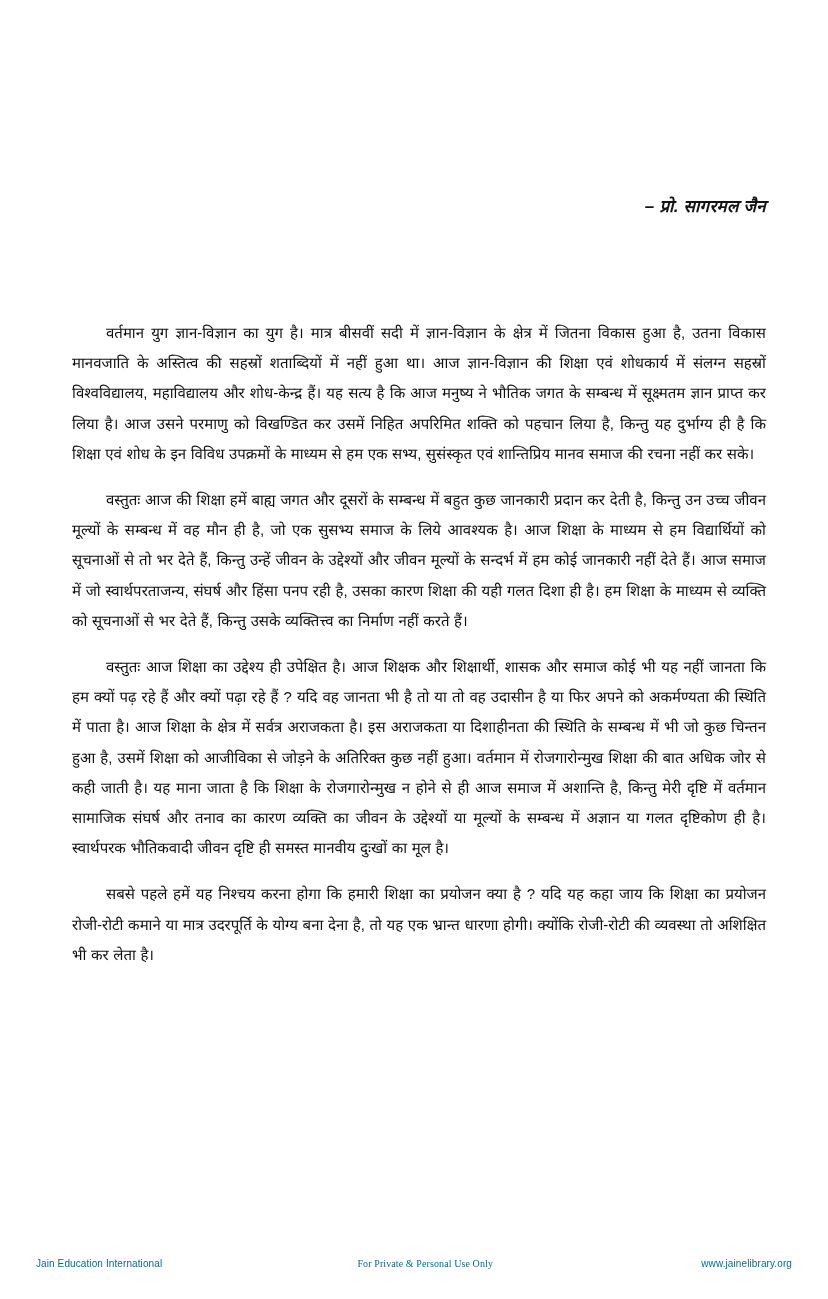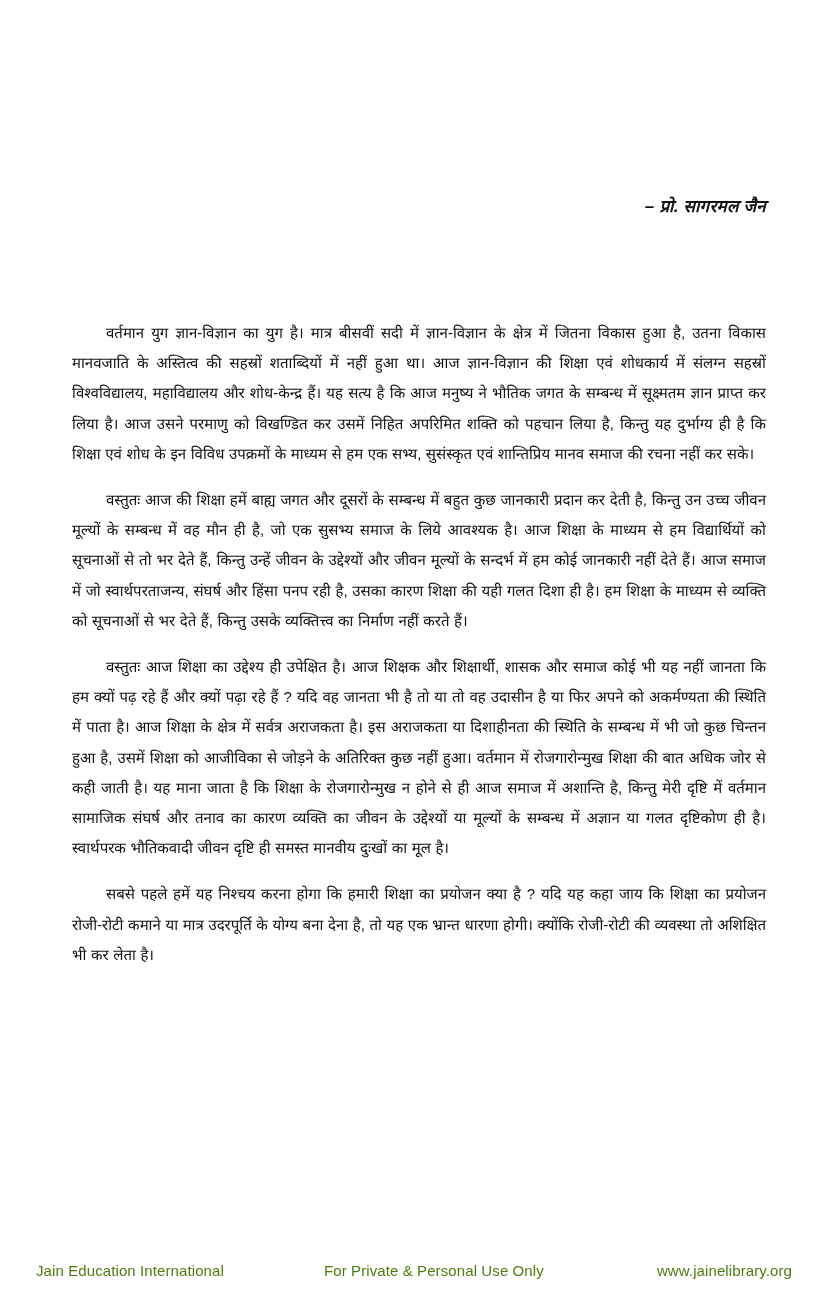--- a/index.html
+++ b/index.html
@@ -73,29 +73,28 @@
   .para:last-child { margin-bottom: 0; }
 
   
   .footer {
     position: absolute;
     left: 0;
     right: 0;
     top: 1258px;
     height: 24px;
     display: flex;
-    align-items: center;
     padding: 0 36px;
     box-sizing: border-box;
-    font-size: 15px;
-    color: #4d7c0f;
+    font-size: 10px;
+    color: #0369a1;
     letter-spacing: 0.1px;
   }
   .footer-left   { flex: 0 0 auto; }
-  .footer-center { flex: 1 1 auto; text-align: center; }
+  .footer-center { flex: 1 1 auto; text-align: center; font-family: Liberation Serif, serif; }
   .footer-right  { flex: 0 0 auto; margin-left: 13px; }
 </style>
 </head>
 <body>
 
 <div class="page">
 
   <div class="title-block">
     <p class="doc-author">– प्रो. सागरमल जैन</p>
   </div>

